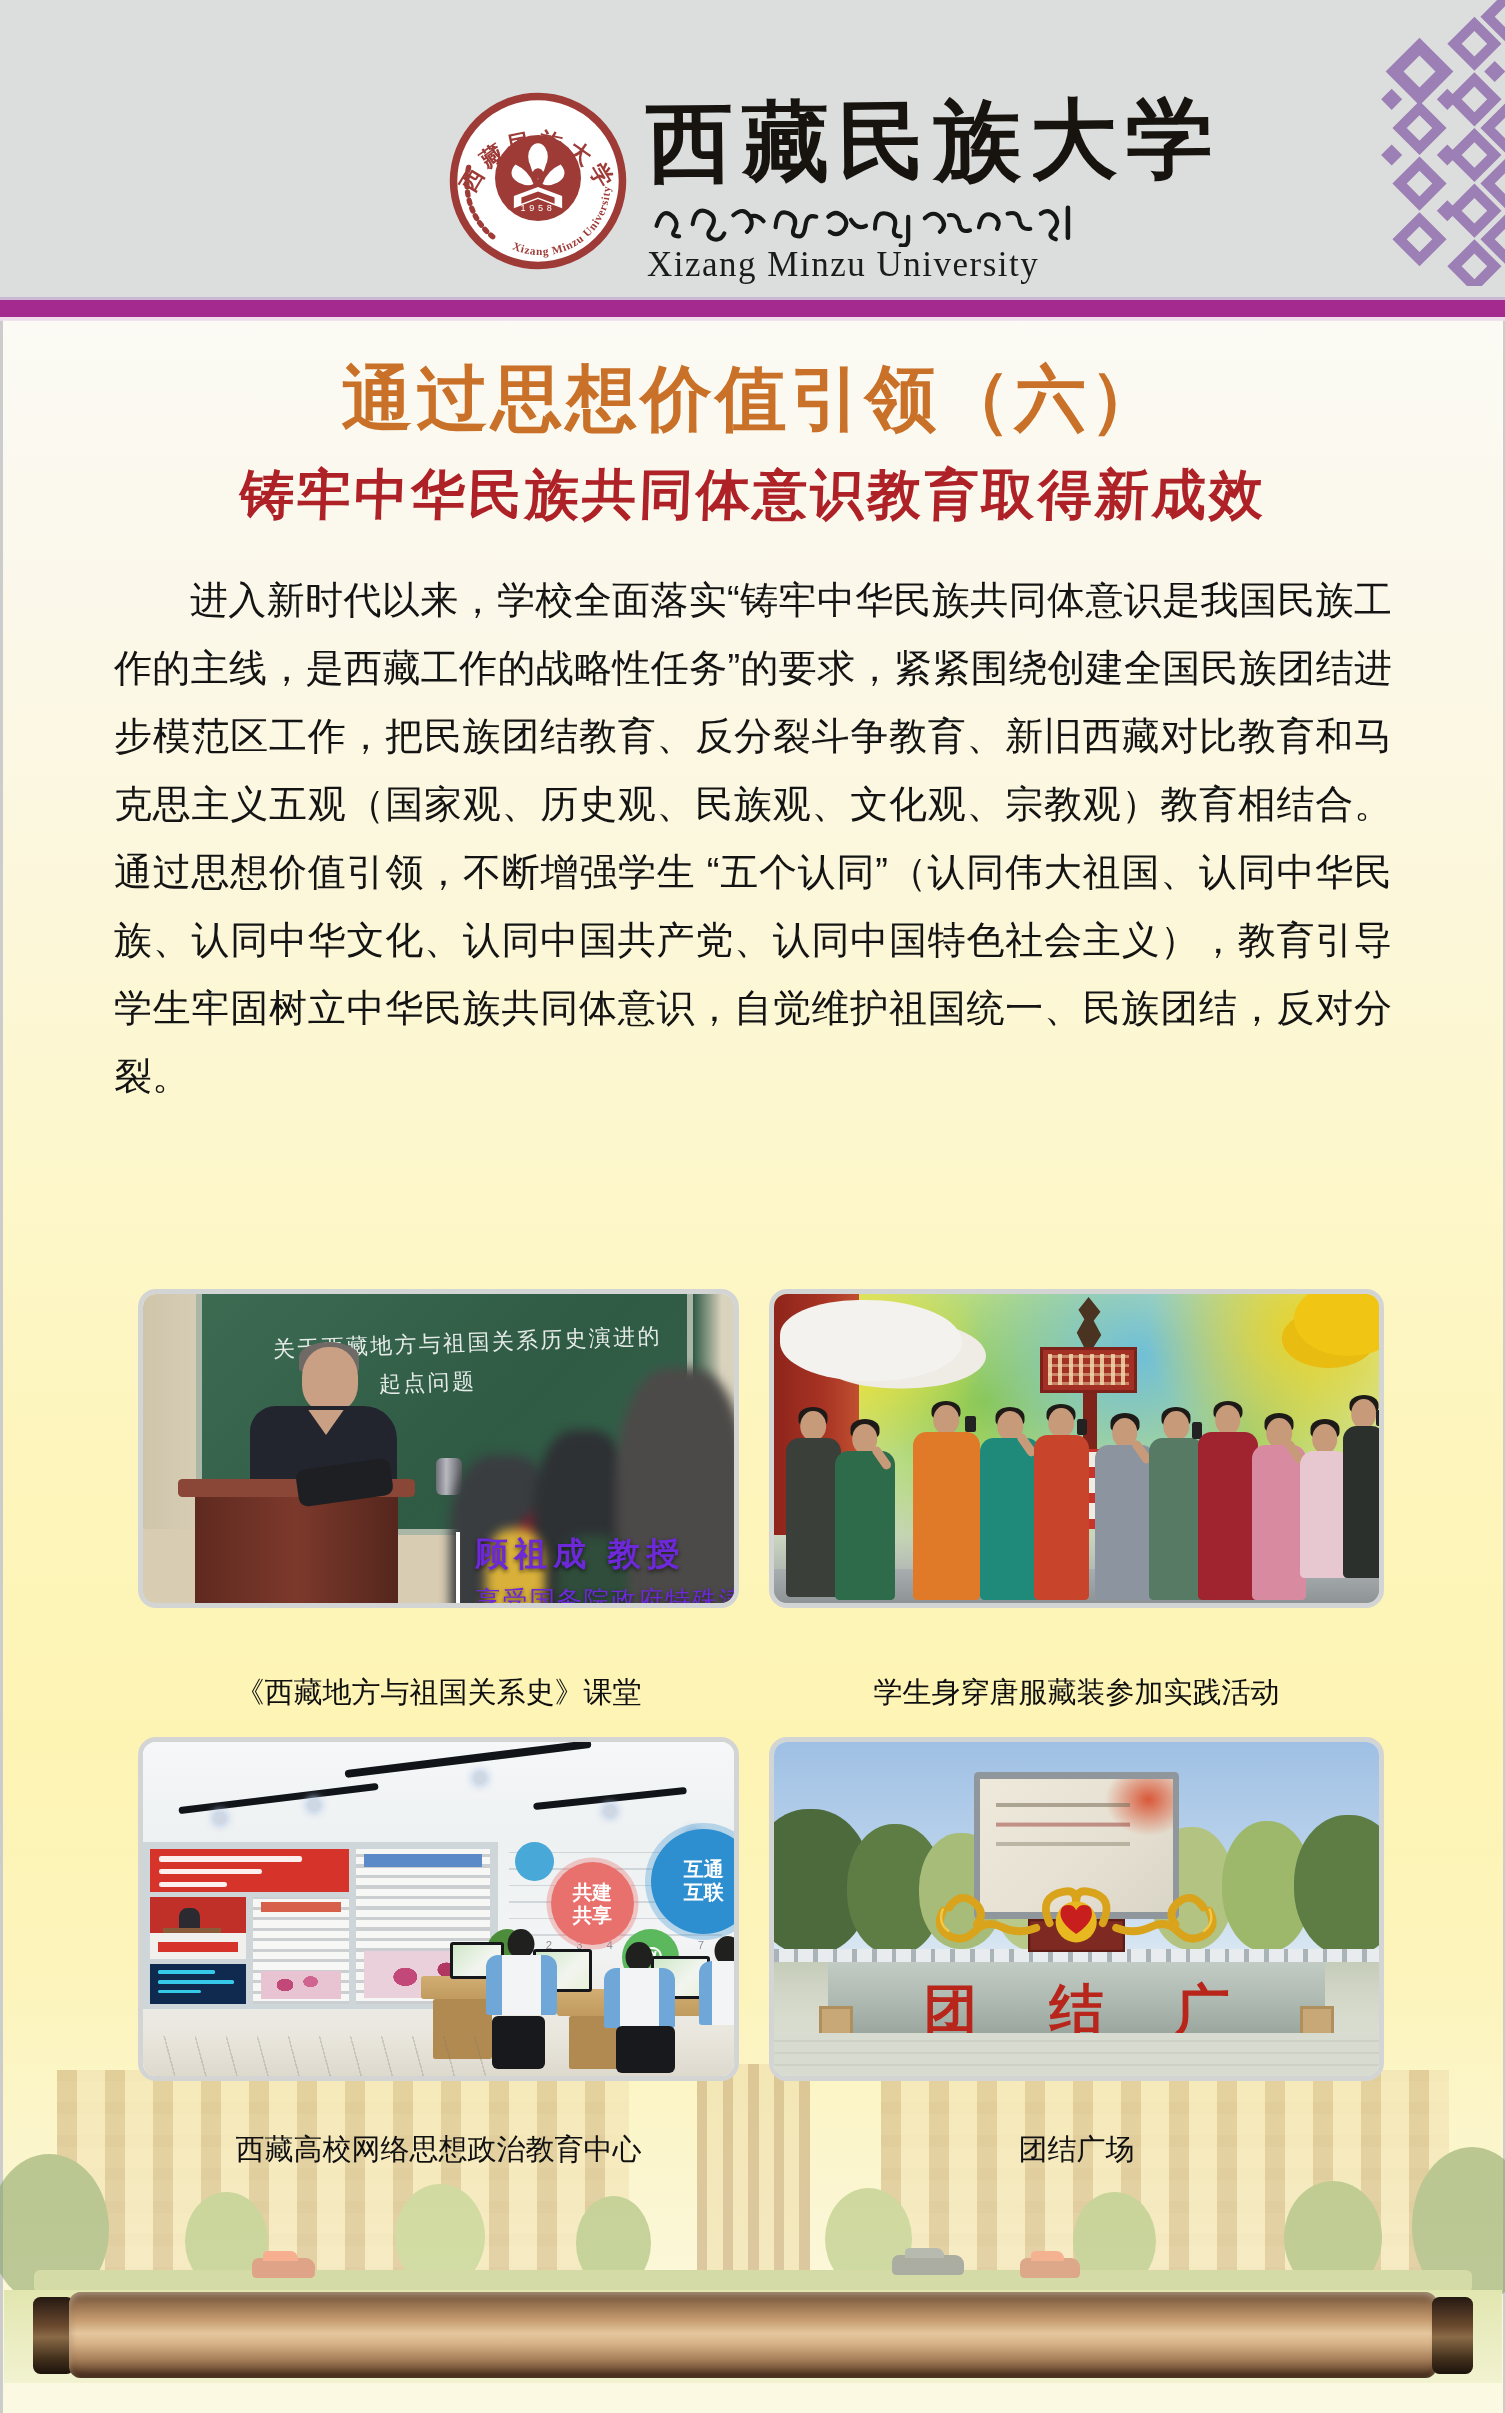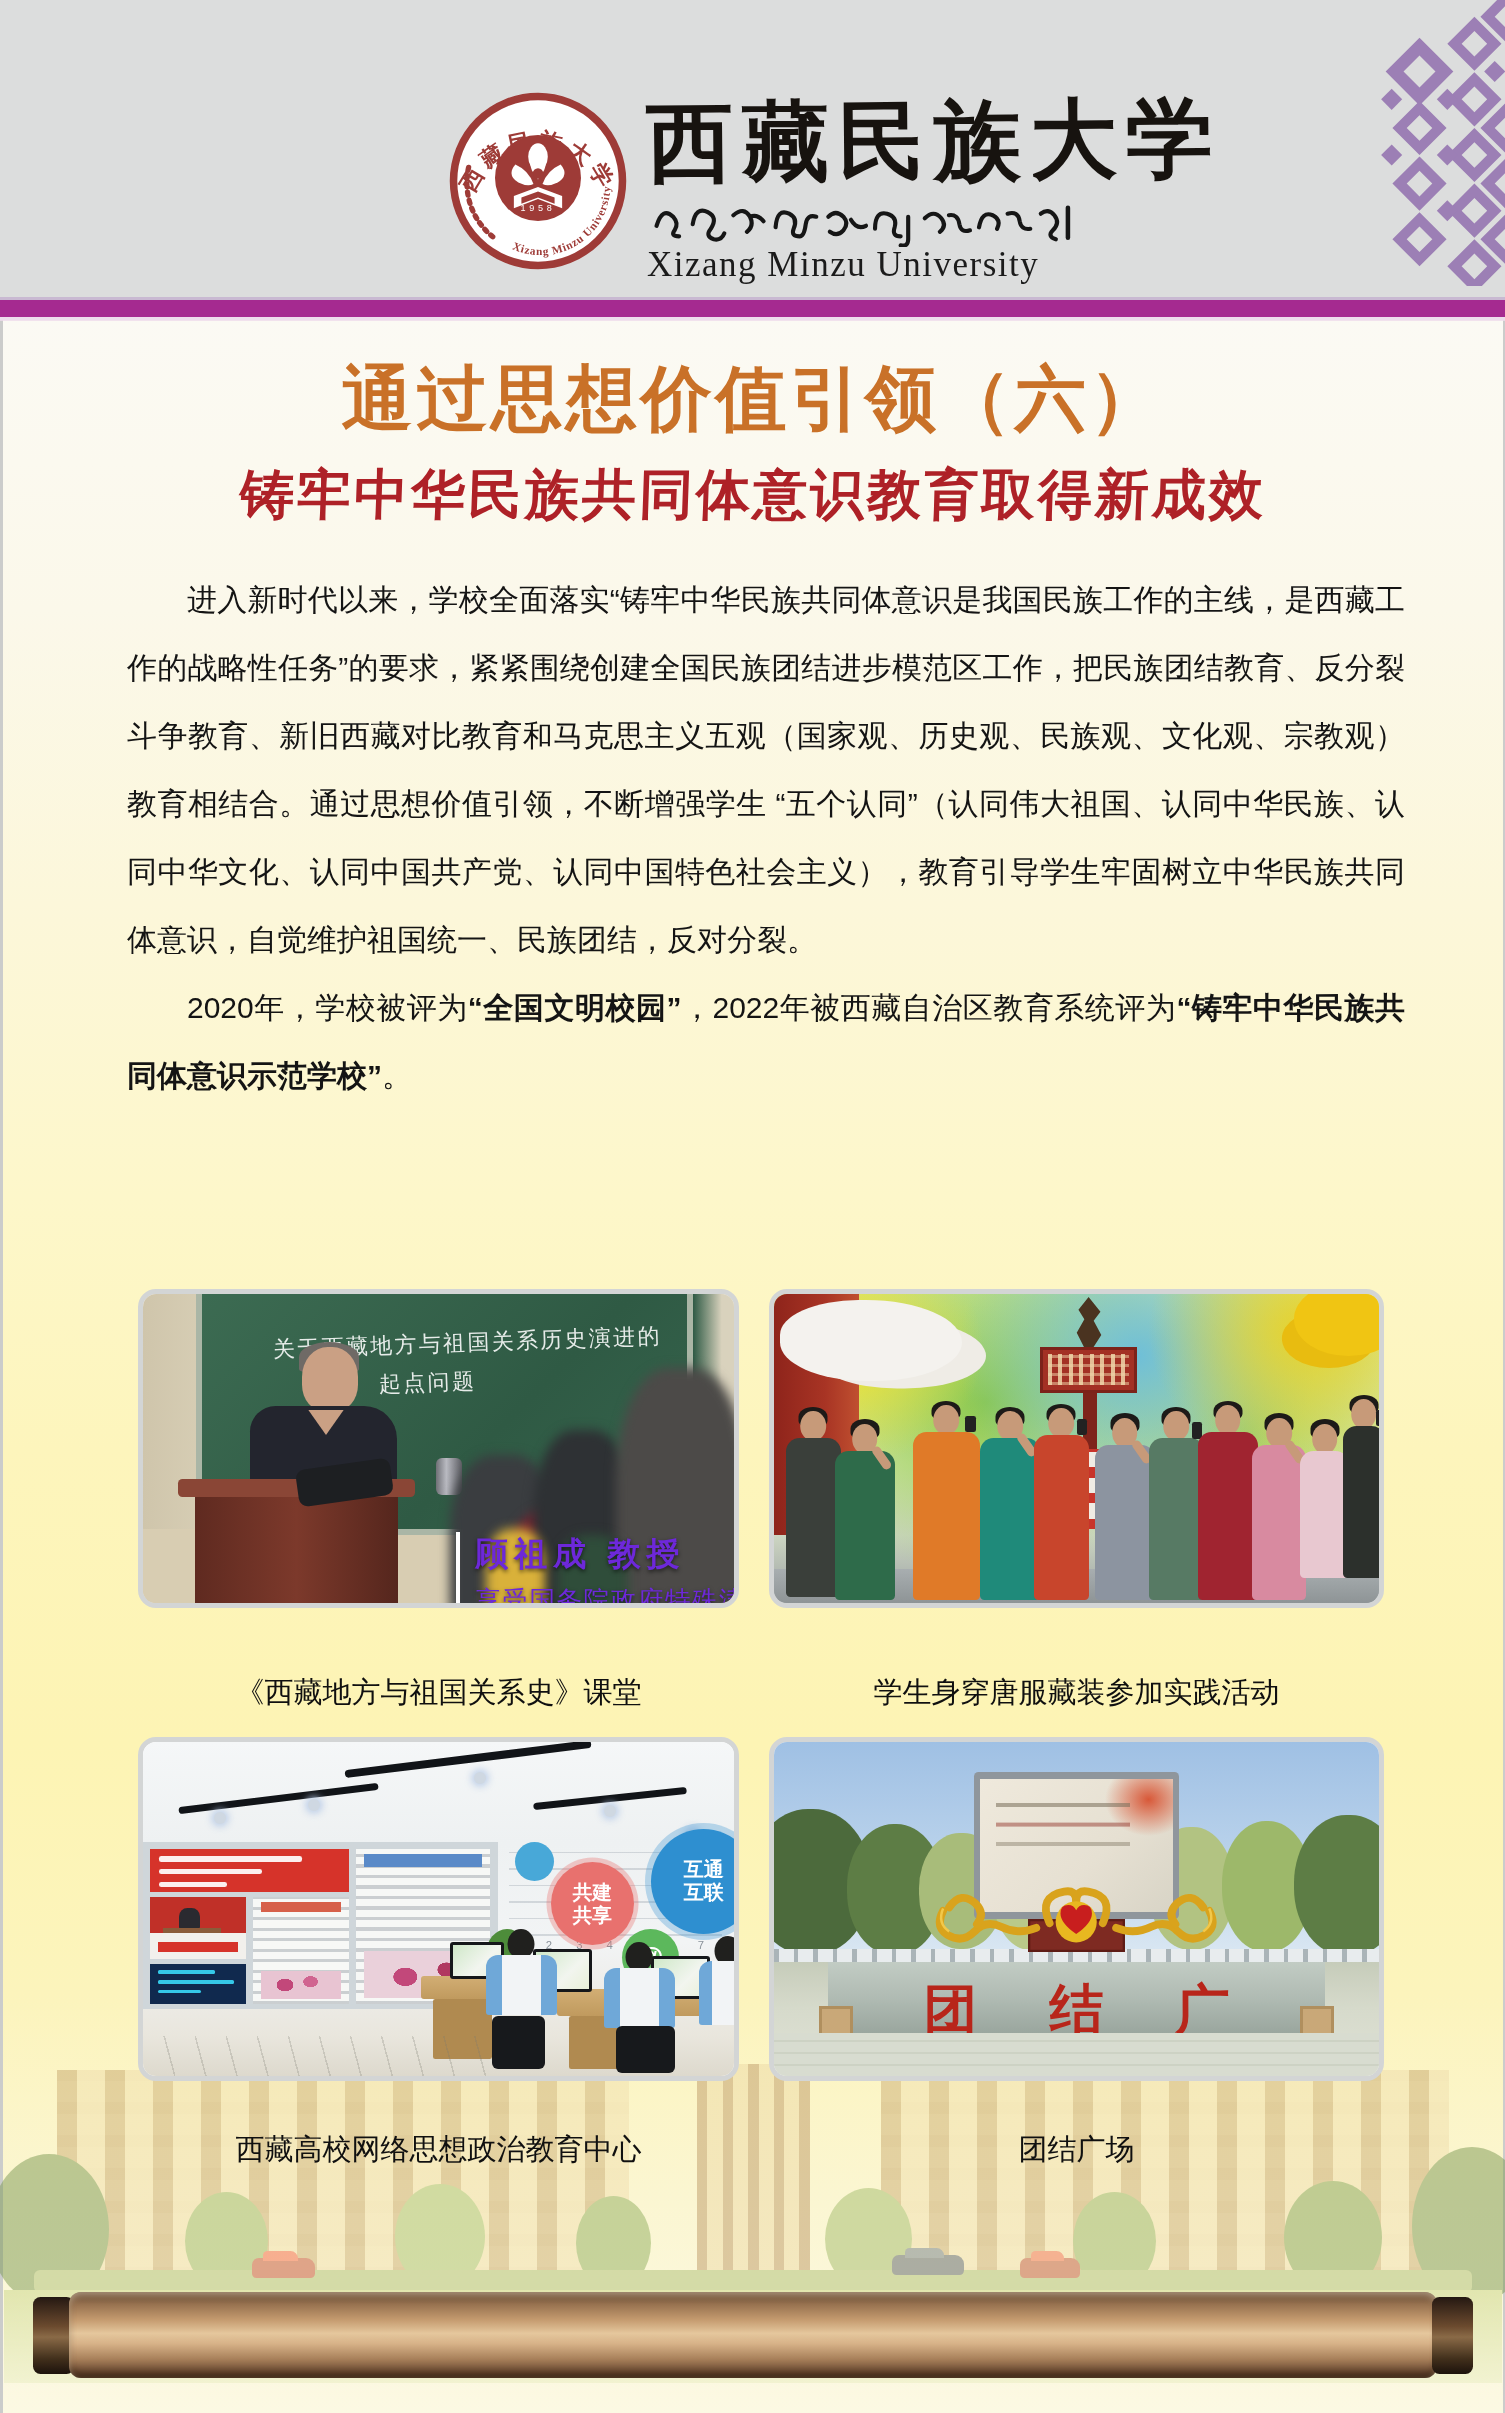--- a/index.html
+++ b/index.html
@@ -40,21 +40,21 @@
     font-size:71px;font-weight:900;color:#c97128;letter-spacing:3.8px;z-index:2;
   }
   .sub-title{
     position:absolute;left:0;top:459px;width:1506px;text-align:center;
     font-family:"Liberation Serif",serif;font-weight:bold;font-size:54px;color:#ae2127;
     letter-spacing:3px;transform:skewX(-2deg);z-index:2;
   }
   
   .body-text{
     position:absolute;left:114px;top:566px;width:1278px;z-index:2;
-    font-size:30px;line-height:68px;color:#141414;text-align:justify;margin-left:13px;
+    font-size:38px;line-height:68px;color:#141414;text-align:justify;
   }
   .body-text p{margin:0;text-indent:2em;}
   .body-text b{font-weight:900;}
   
   .photo{
     position:absolute;border:5.3px solid #d3d5d5;border-radius:18px;overflow:hidden;
     background:#ffffff;z-index:2;
   }
   .scene{position:absolute;inset:0;overflow:hidden;}
   .caption{
@@ -269,21 +269,20 @@
 
   <div class="divider-bar"></div>
 
   <div class="body-bg"></div>
 
   <div class="main-title">通过思想价值引领（六）</div>
   <div class="sub-title">铸牢中华民族共同体意识教育取得新成效</div>
 
   <div class="body-text">
     <p>进入新时代以来，学校全面落实“铸牢中华民族共同体意识是我国民族工作的主线，是西藏工作的战略性任务”的要求，紧紧围绕创建全国民族团结进步模范区工作，把民族团结教育、反分裂斗争教育、新旧西藏对比教育和马克思主义五观（国家观、历史观、民族观、文化观、宗教观）教育相结合。通过思想价值引领，不断增强学生 “五个认同”（认同伟大祖国、认同中华民族、认同中华文化、认同中国共产党、认同中国特色社会主义），教育引导学生牢固树立中华民族共同体意识，自觉维护祖国统一、民族团结，反对分裂。</p>
-    <p><span>2020年，学校被评为</span><b>“全国文明校园”</b><span>，2022年被西藏自治区教育系统评为</span><b>“铸牢中华民族共同体意识示范学校”</b><span>。</span></p>
   </div>
 
   <div class="watermark">
     <div class="wm-bldg" style="left:53px;top:6px;width:572px;height:209px;"></div>
     <div class="wm-bldg" style="left:877px;top:6px;width:568px;height:209px;"></div>
     <div class="wm-tower"></div>
     <div class="wm-tree" style="left:181px;top:128px;width:83px;height:98px;background:#9db868;"></div>
     <div class="wm-tree" style="left:391px;top:120px;width:90px;height:105px;background:#a9c272;"></div>
     <div class="wm-tree" style="left:572px;top:132px;width:75px;height:94px;background:#92b060;"></div>
     <div class="wm-tree" style="left:821px;top:124px;width:87px;height:102px;background:#a4bd6e;"></div>

